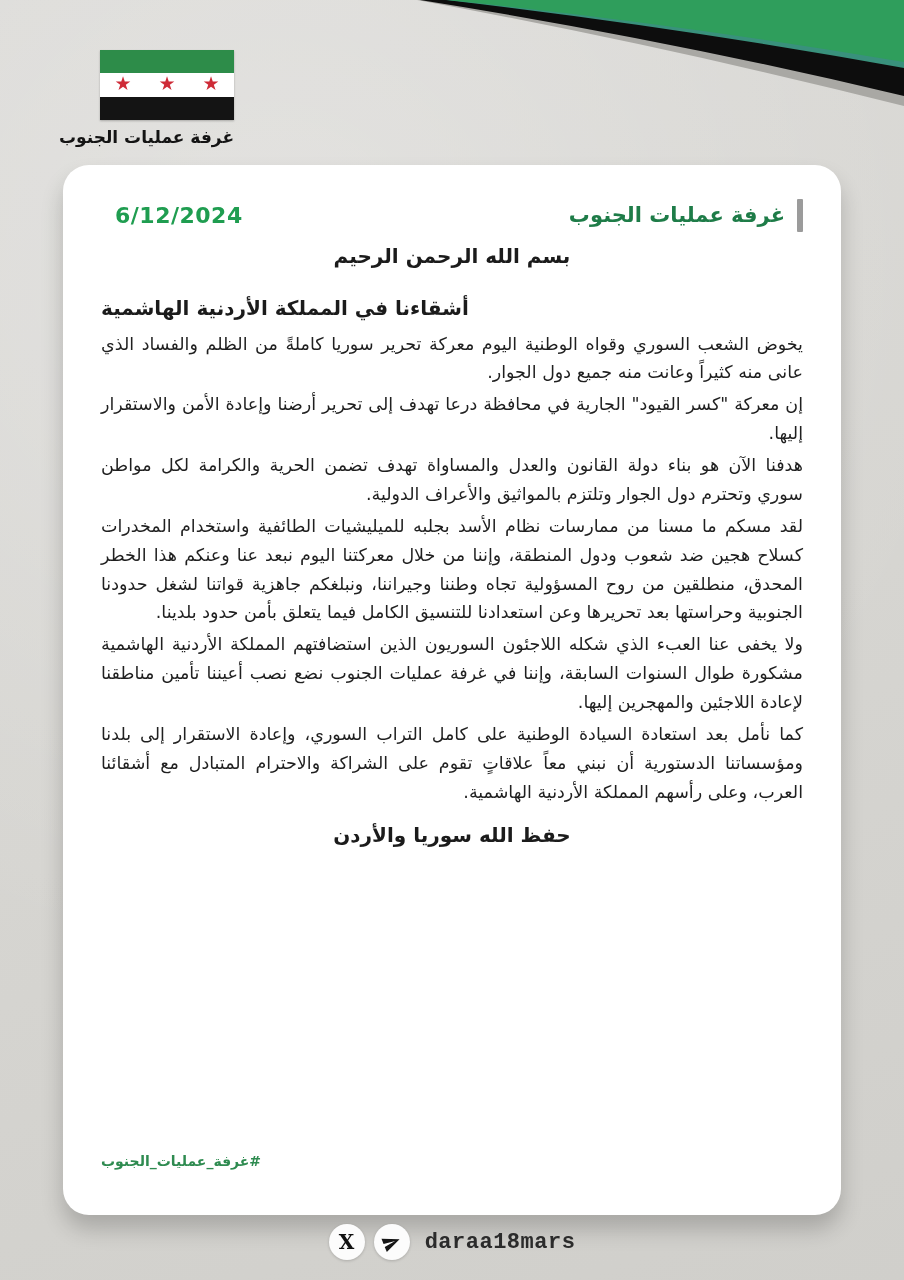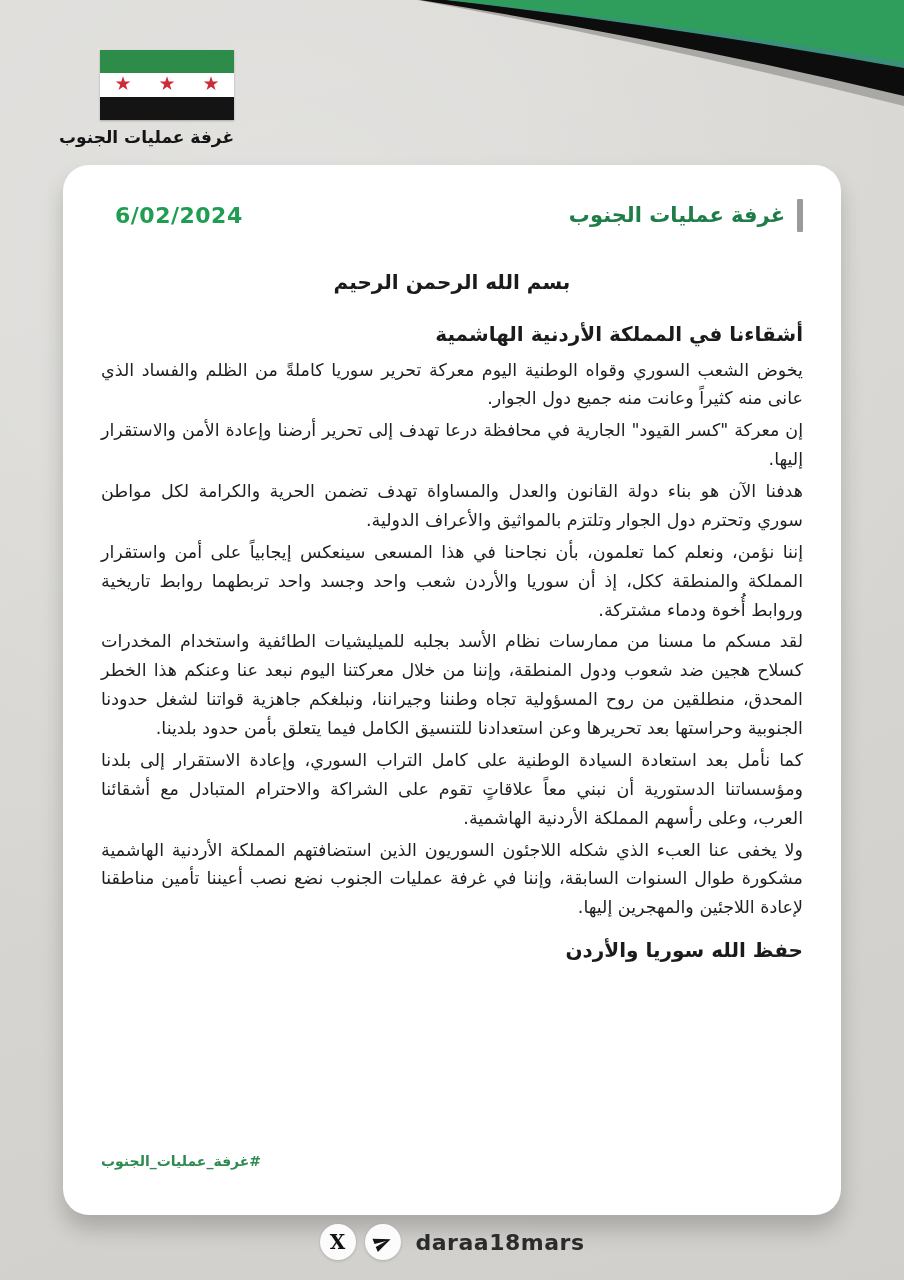--- a/index.html
+++ b/index.html
@@ -53,53 +53,53 @@
   }
   .title-block { display:flex; align-items:stretch; }
   .title-lines {
     direction:rtl; text-align:right; color:#1e7c48; font-weight:bold;
     font-size:21px; line-height:1.55; padding-left:10px; padding-right:12px;
   }
   .accent-bar { width:6px; background:#9b9b9b; border-radius:1px; }
 
   .bismillah {
     direction:rtl; text-align:center; font-weight:bold; color:#1b1b1b;
-    font-size:20px; margin-top:38px;
+    font-size:20px; margin-top:12px;
   }
   .salutation {
-    direction:rtl; text-align:right; font-weight:bold; color:#1b1b1b;
+    direction:rtl; text-align:left; font-weight:bold; color:#1b1b1b;
     font-size:20px; margin-top:28px; margin-bottom:10px;
   }
   .body-text p {
     direction:rtl; text-align:justify; text-align-last:right;
     color:#1f1f1f; font-size:17.5px; line-height:1.65;
     margin-top:3px;
   }
   .closing {
-    direction:rtl; font-weight:bold; color:#1b1b1b;
+    direction:rtl; text-align:center; font-weight:bold; color:#1b1b1b;
     font-size:20px; margin-top:16px;
   }
   .hashtag {
     position:absolute; left:38px; bottom:46px;
     direction:rtl; color:#2e8b50; font-weight:bold; font-size:14px;
   }
 
   
   .footer {
     position:absolute; left:0; right:0; top:1224px;
     display:flex; align-items:center; justify-content:center; gap:9px;
   }
   .icon-circle {
     width:36px; height:36px; border-radius:50%; background:#fcfcfc;
     box-shadow:0 1px 3px rgba(0,0,0,.18);
     display:flex; align-items:center; justify-content:center;
     cursor:pointer;
   }
   .x-glyph { font-weight:bold; font-size:20px; color:#111; font-family:"DejaVu Serif", serif; }
-  .handle { color:#2b2b2b; font-weight:bold; font-size:22px; margin-left:6px; letter-spacing:.5px; }
+  .handle { color:#2b2b2b; font-weight:bold; font-size:22px; margin-left:6px; letter-spacing:.5px;font-family:Liberation Mono, monospace; }
 </style>
 </head>
 <body>
 
 <div class="page">
 
   <svg class="ribbon" viewBox="0 0 904 130" preserveAspectRatio="none">
     <path d="M417,0 L904,0 L904,106 Q666,46 417,0 Z" fill="#a9a8a4"></path>
     <path d="M420,0 L904,0 L904,96 Q670,40 420,0 Z" fill="#0d0d0d"></path>
     <path d="M446,0 L904,0 L904,68 Q678,27 446,0 Z" fill="#39917c"></path>
@@ -115,40 +115,39 @@
         <span class="star">★</span>
       </div>
       <div class="stripe black"></div>
     </div>
     <div class="logo-caption">غرفة عمليات الجنوب</div>
   </div>
 
   <div class="card">
 
     <div class="card-header">
-      <div class="date">6/02/2024</div>
+      <div class="date">6/12/2024</div>
       <div class="title-block">
         <div class="title-lines">
           <div>غرفة عمليات الجنوب</div>
         </div>
         <div class="accent-bar"></div>
       </div>
     </div>
 
     <div class="bismillah">بسم الله الرحمن الرحيم</div>
     <div class="salutation">أشقاءنا في المملكة الأردنية الهاشمية</div>
 
     <div class="body-text">
       <p>يخوض الشعب السوري وقواه الوطنية اليوم معركة تحرير سوريا كاملةً من الظلم والفساد الذي عانى منه كثيراً وعانت منه جميع دول الجوار.</p>
       <p>إن معركة "كسر القيود" الجارية في محافظة درعا تهدف إلى تحرير أرضنا وإعادة الأمن والاستقرار إليها.</p>
       <p>هدفنا الآن هو بناء دولة القانون والعدل والمساواة تهدف تضمن الحرية والكرامة لكل مواطن سوري وتحترم دول الجوار وتلتزم بالمواثيق والأعراف الدولية.</p>
-      <p>إننا نؤمن، ونعلم كما تعلمون، بأن نجاحنا في هذا المسعى سينعكس إيجابياً على أمن واستقرار المملكة والمنطقة ككل، إذ أن سوريا والأردن شعب واحد وجسد واحد تربطهما روابط تاريخية وروابط أُخوة ودماء مشتركة.</p>
       <p>لقد مسكم ما مسنا من ممارسات نظام الأسد بجلبه للميليشيات الطائفية واستخدام المخدرات كسلاح هجين ضد شعوب ودول المنطقة، وإننا من خلال معركتنا اليوم نبعد عنا وعنكم هذا الخطر المحدق، منطلقين من روح المسؤولية تجاه وطننا وجيراننا، ونبلغكم جاهزية قواتنا لشغل حدودنا الجنوبية وحراستها بعد تحريرها وعن استعدادنا للتنسيق الكامل فيما يتعلق بأمن حدود بلدينا.</p>
+      <p>ولا يخفى عنا العبء الذي شكله اللاجئون السوريون الذين استضافتهم المملكة الأردنية الهاشمية مشكورة طوال السنوات السابقة، وإننا في غرفة عمليات الجنوب نضع نصب أعيننا تأمين مناطقنا لإعادة اللاجئين والمهجرين إليها.</p>
       <p>كما نأمل بعد استعادة السيادة الوطنية على كامل التراب السوري، وإعادة الاستقرار إلى بلدنا ومؤسساتنا الدستورية أن نبني معاً علاقاتٍ تقوم على الشراكة والاحترام المتبادل مع أشقائنا العرب، وعلى رأسهم المملكة الأردنية الهاشمية.</p>
-      <p>ولا يخفى عنا العبء الذي شكله اللاجئون السوريون الذين استضافتهم المملكة الأردنية الهاشمية مشكورة طوال السنوات السابقة، وإننا في غرفة عمليات الجنوب نضع نصب أعيننا تأمين مناطقنا لإعادة اللاجئين والمهجرين إليها.</p>
     </div>
 
     <div class="closing">حفظ الله سوريا والأردن</div>
     <div class="hashtag">#غرفة_عمليات_الجنوب</div>
   </div>
 
   <div class="footer">
     <span class="icon-circle">
       <span class="x-glyph">X</span>
     </span>

